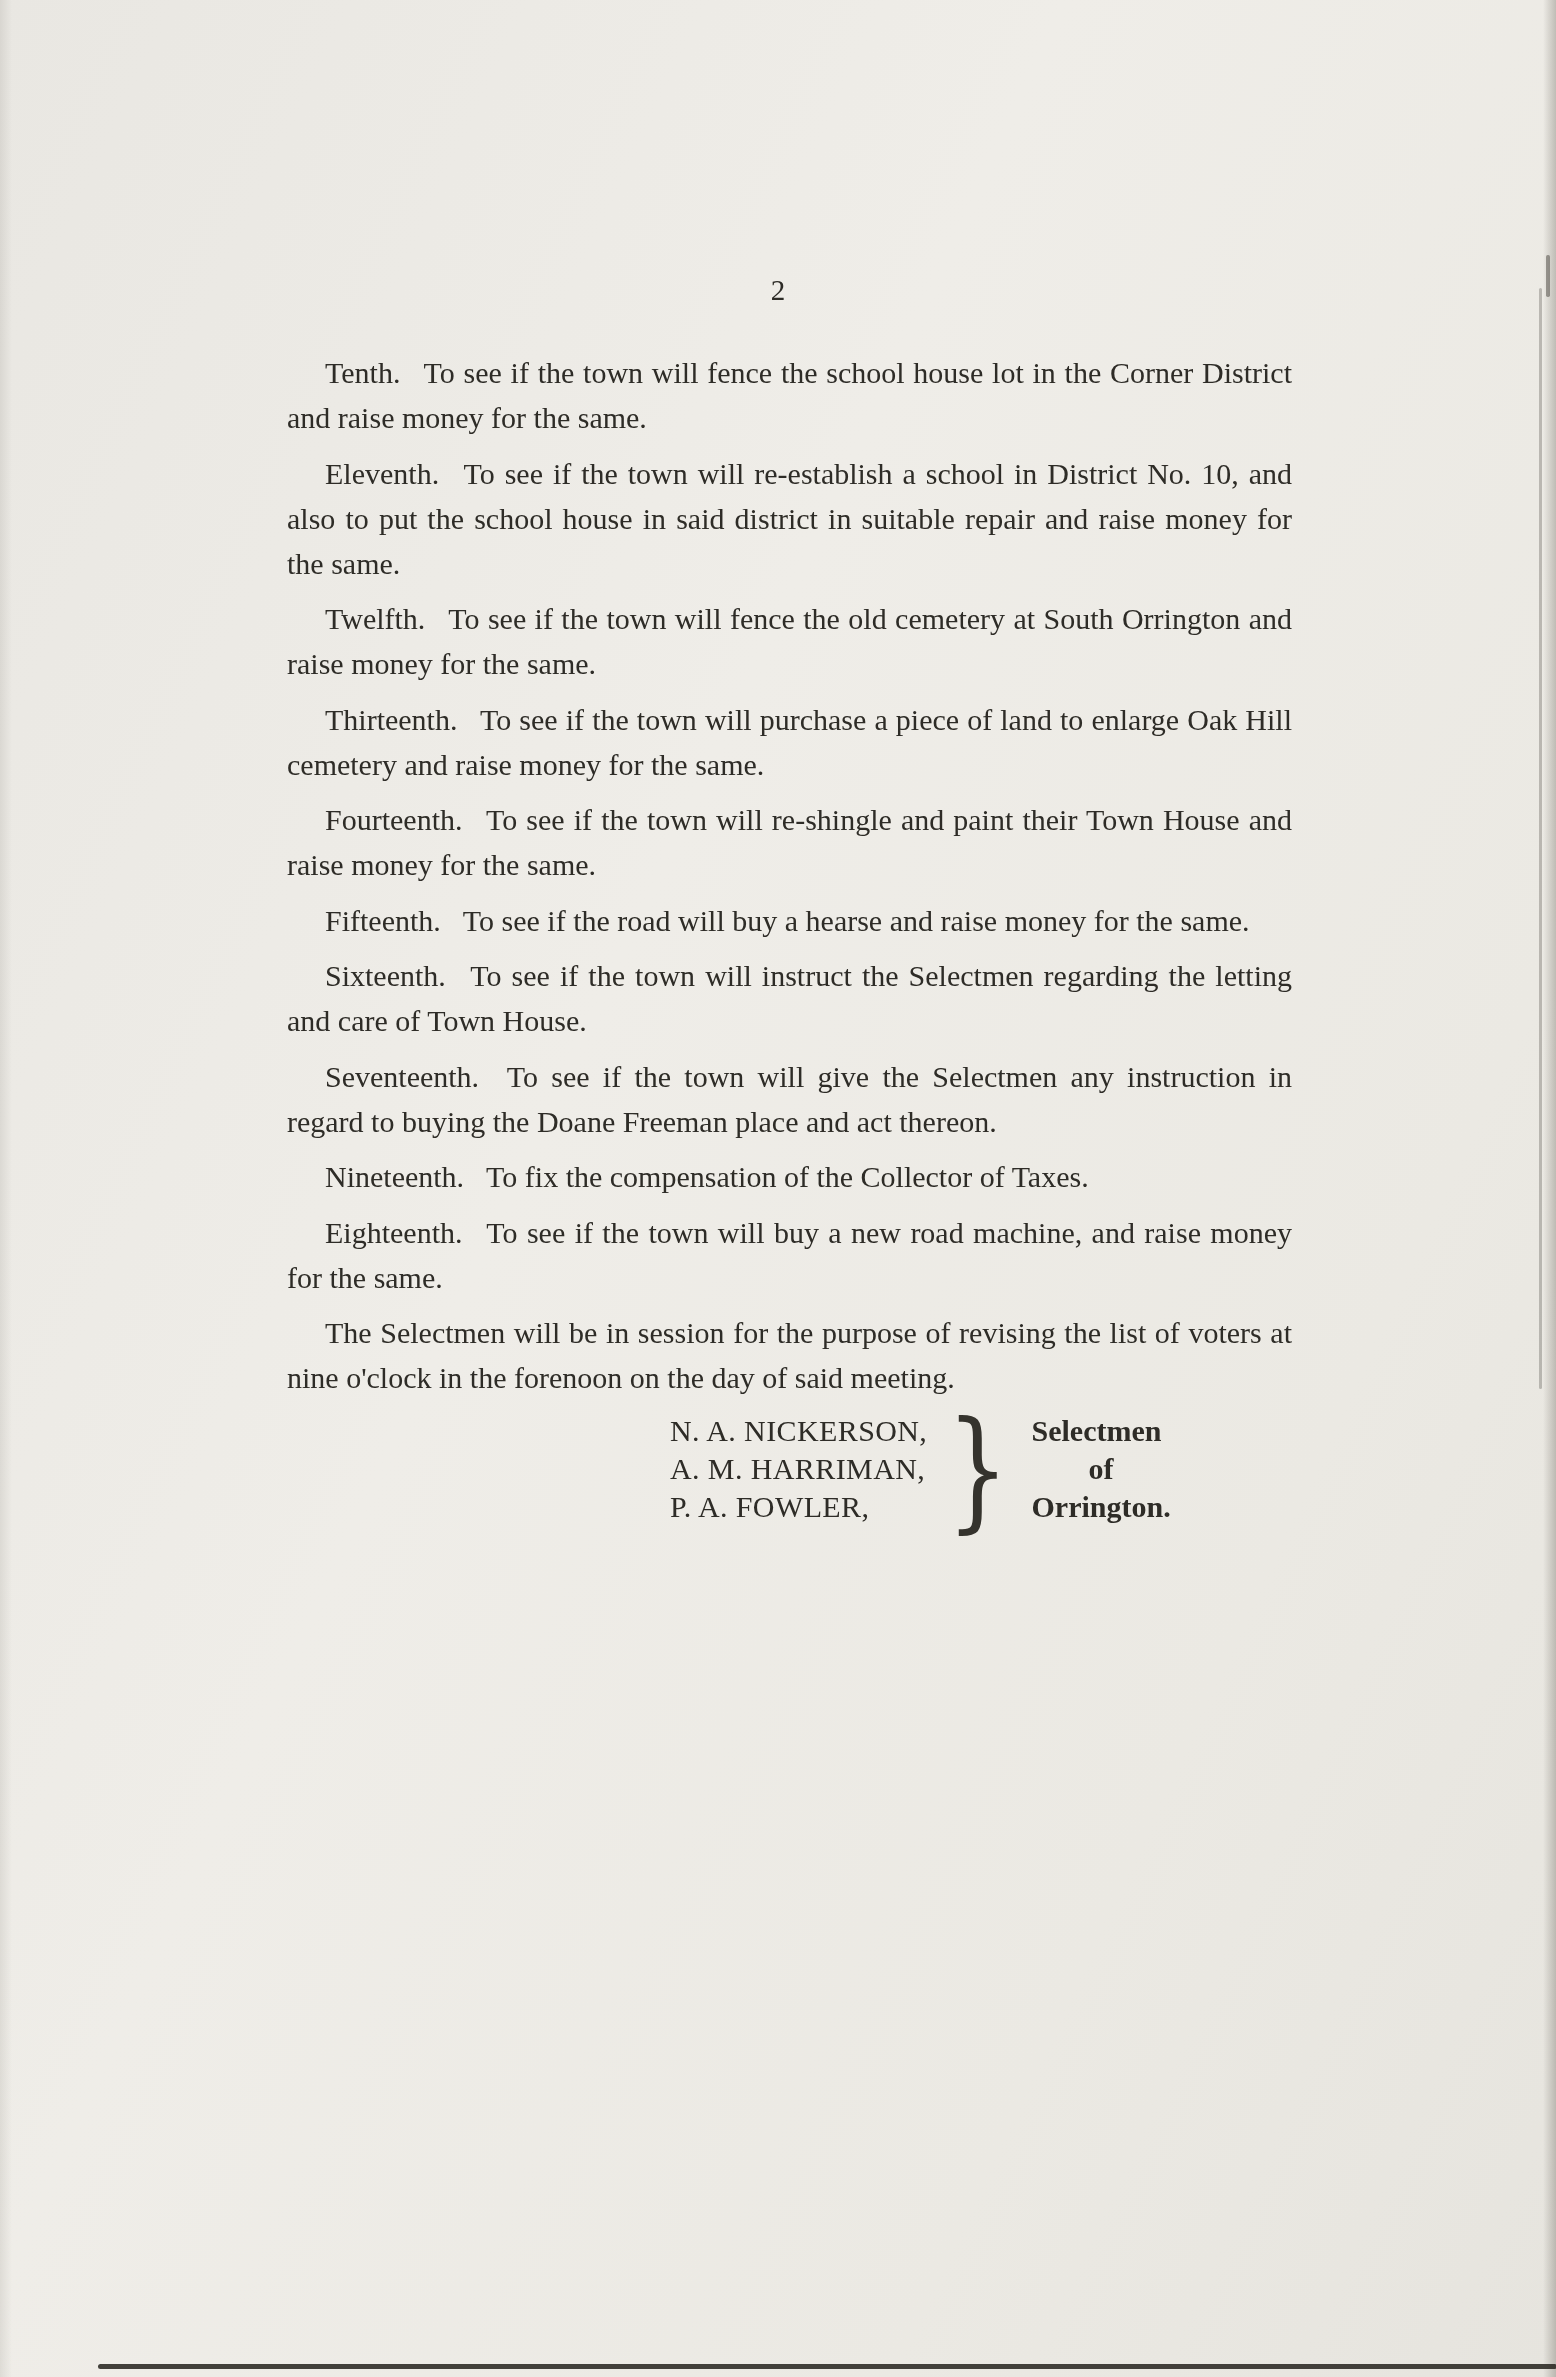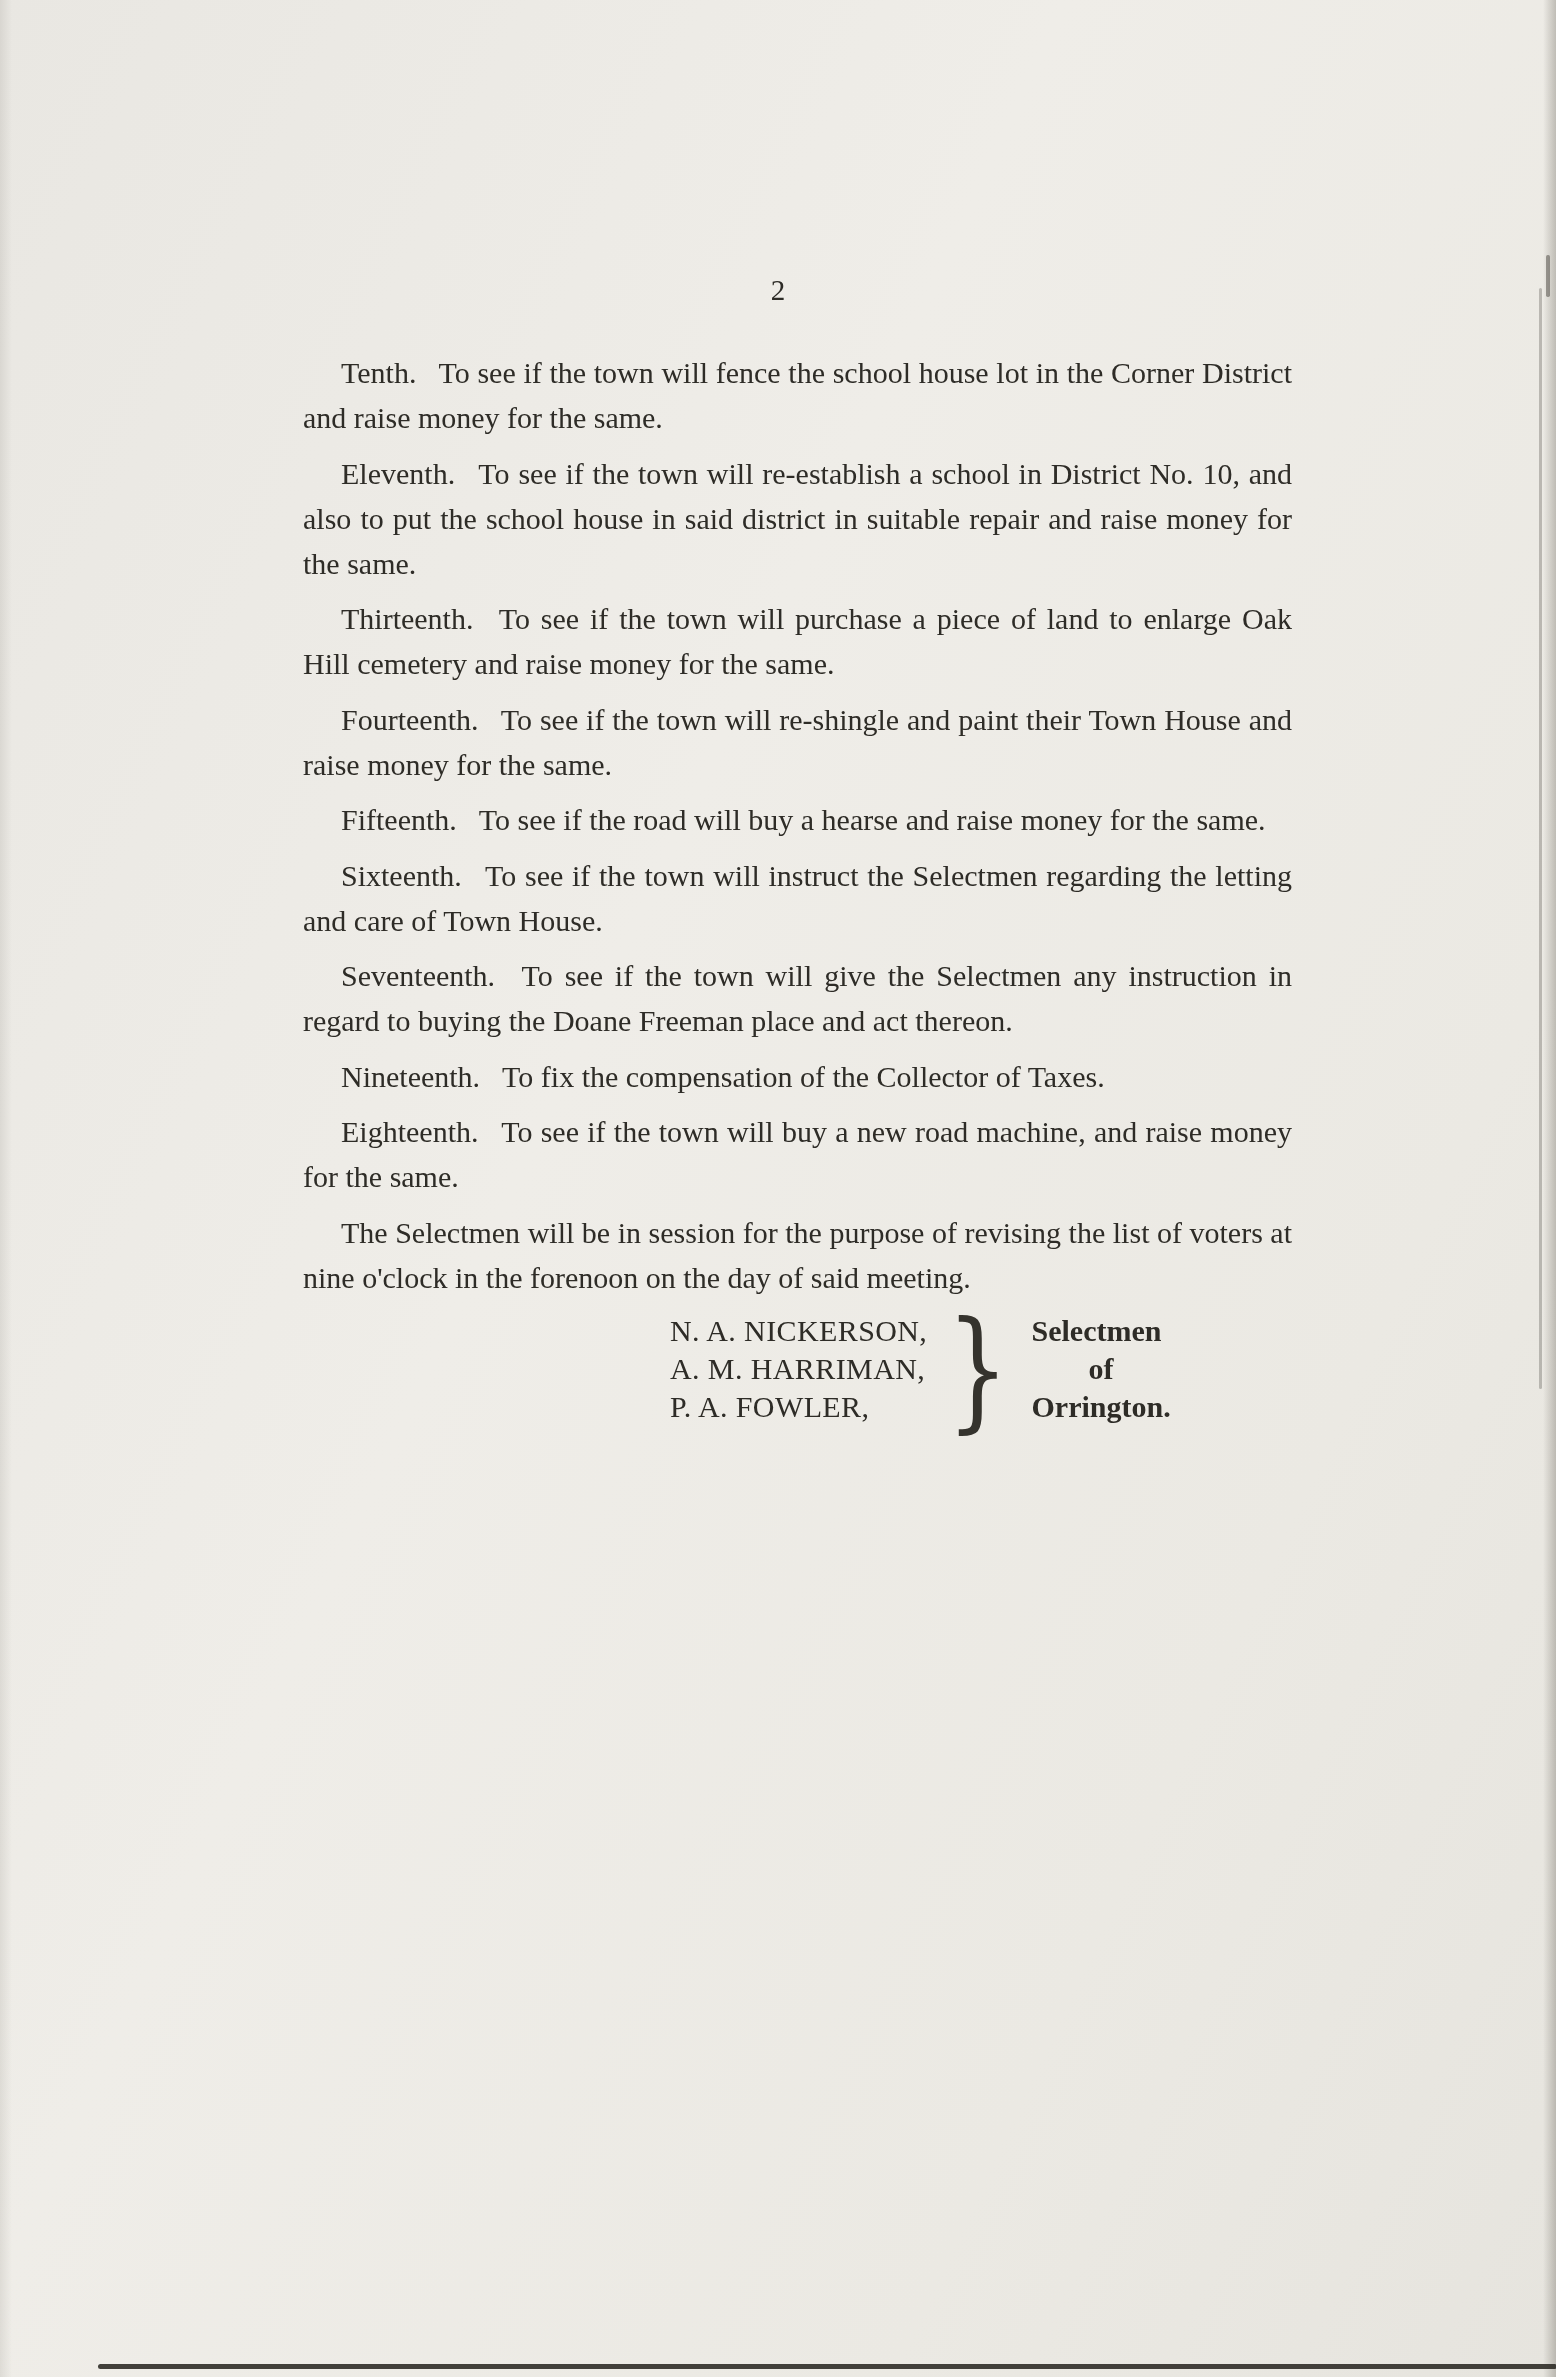--- a/index.html
+++ b/index.html
@@ -76,21 +76,20 @@
     width: 1005px;
     font-size: 30px;
     line-height: 45px;
     text-align: justify;
   }
   .para {
     margin: 0 0 10.5px 0;
   }
   .para.indent {
     text-indent: 38px;
-    margin-left: 16px;
   }
   .signatures {
     display: flex;
     align-items: flex-end;
     margin-left: 383px;
     margin-top: 12.2px;
     text-align: left;
   }
   .sig-names .sig-name {
     line-height: 38px;
@@ -128,20 +127,21 @@
   <div class="edge-right"></div>
   <div class="scan-line"></div>
   <div class="scan-tick"></div>
   <div class="edge-bottom"></div>
 
   <div class="page-number">2</div>
 
   <div class="text-block">
     <p class="para indent">Tenth.  To see if the town will fence the school house lot in the Corner District and raise money for the same.</p>
     <p class="para indent">Eleventh.  To see if the town will re-establish a school in District No. 10, and also to put the school house in said district in suitable repair and raise money for the same.</p>
+    <p class="para indent">Twelfth.  To see if the town will fence the old cemetery at South Orrington and raise money for the same.</p>
     <p class="para indent">Thirteenth.  To see if the town will purchase a piece of land to enlarge Oak Hill cemetery and raise money for the same.</p>
     <p class="para indent">Fourteenth.  To see if the town will re-shingle and paint their Town House and raise money for the same.</p>
     <p class="para indent">Fifteenth.  To see if the road will buy a hearse and raise money for the same.</p>
     <p class="para indent">Sixteenth.  To see if the town will instruct the Selectmen regarding the letting and care of Town House.</p>
     <p class="para indent">Seventeenth.  To see if the town will give the Selectmen any instruction in regard to buying the Doane Freeman place and act thereon.</p>
     <p class="para indent">Nineteenth.  To fix the compensation of the Collector of Taxes.</p>
     <p class="para indent">Eighteenth.  To see if the town will buy a new road machine, and raise money for the same.</p>
     <p class="para indent">The Selectmen will be in session for the purpose of revising the list of voters at nine o'clock in the forenoon on the day of said meeting.</p>
 
     <div class="signatures">

